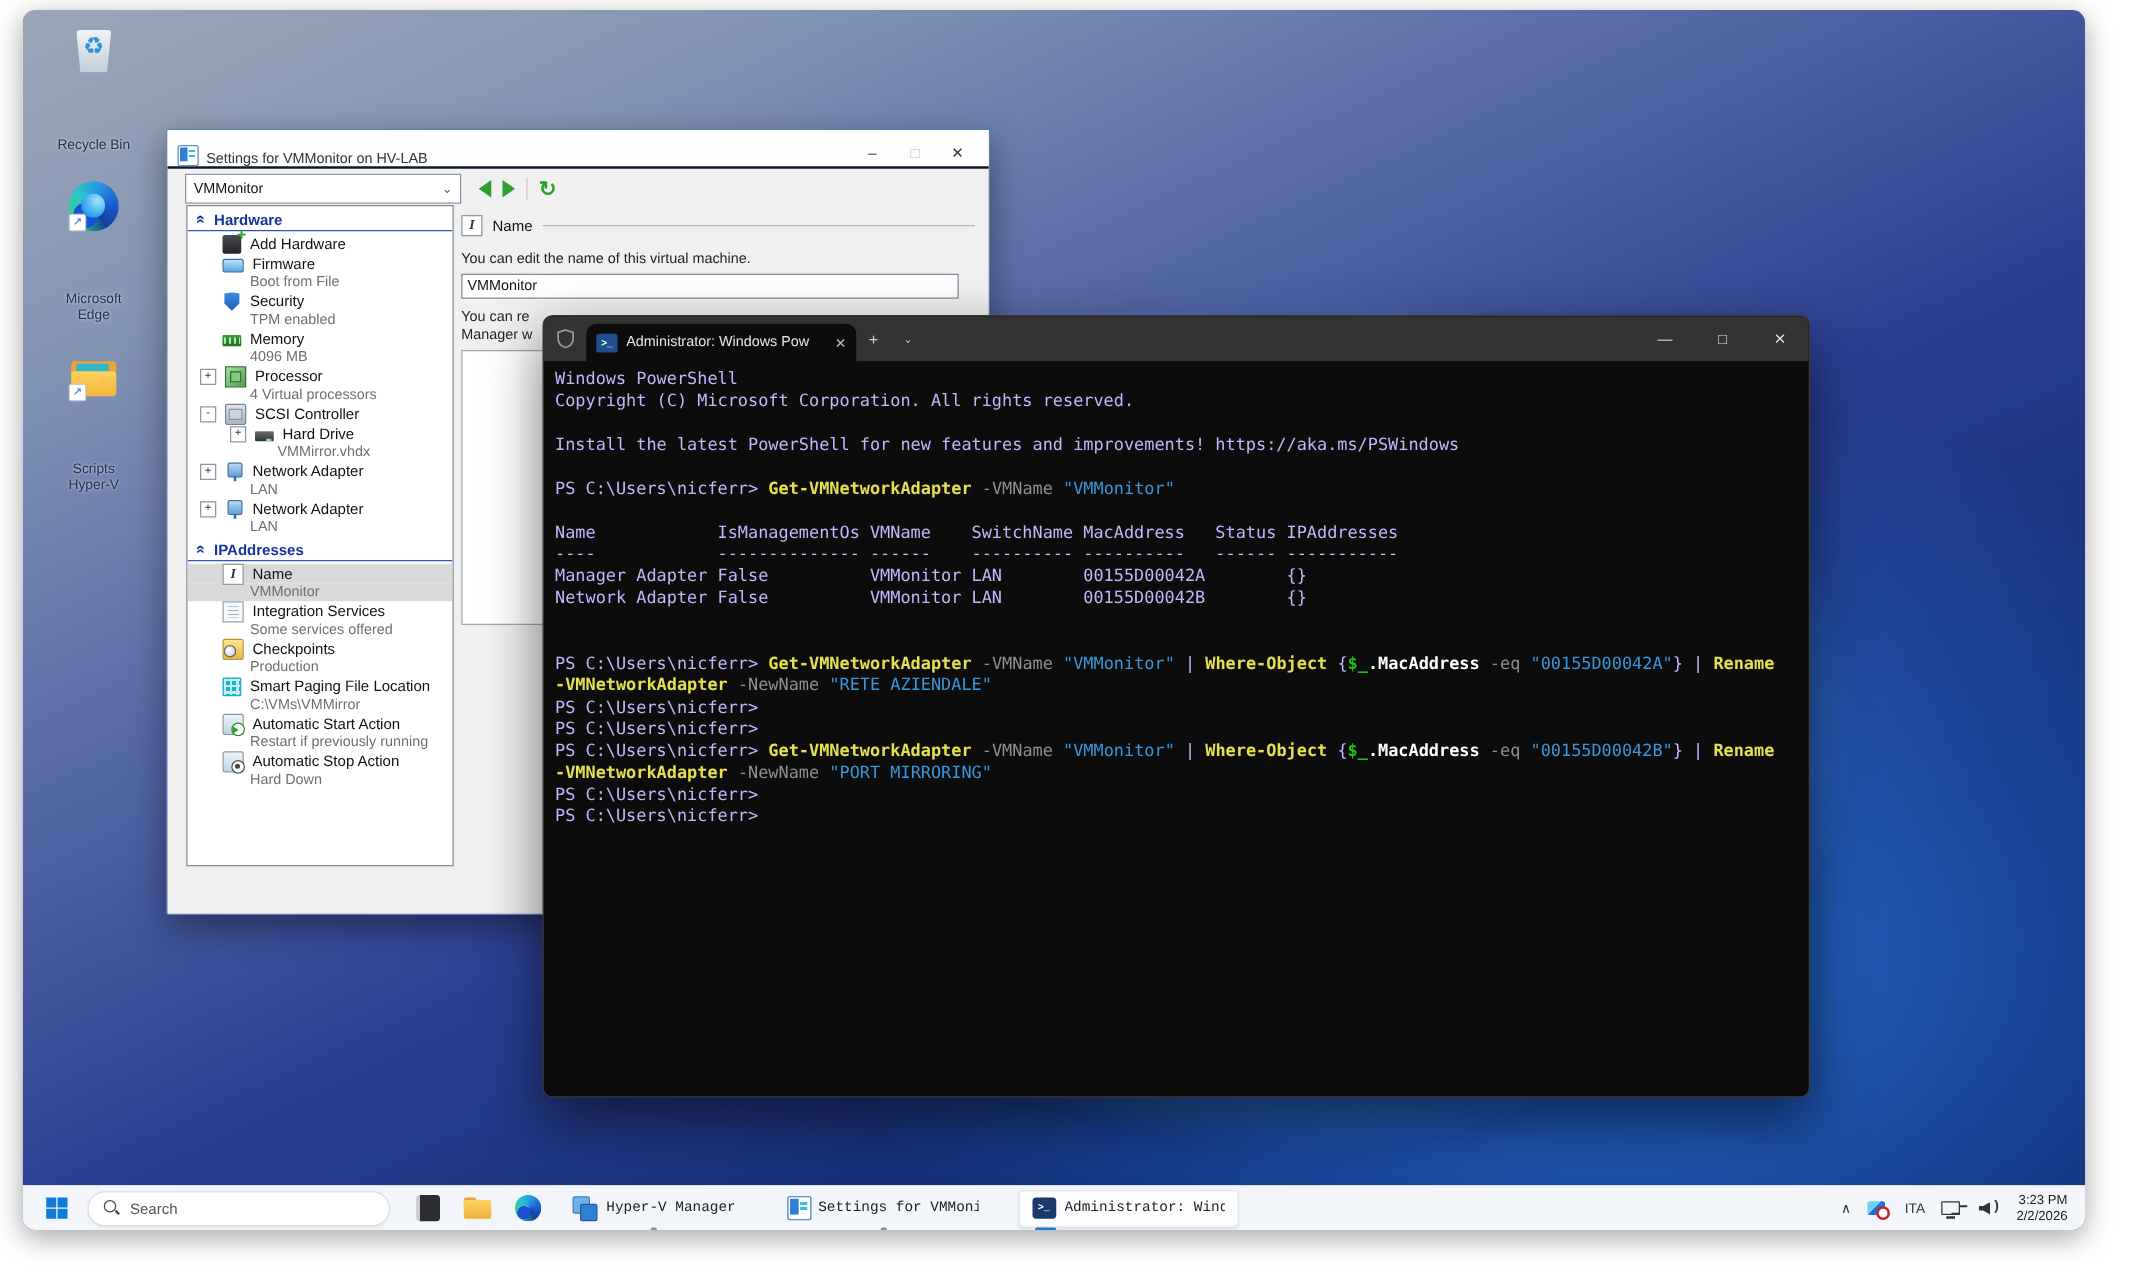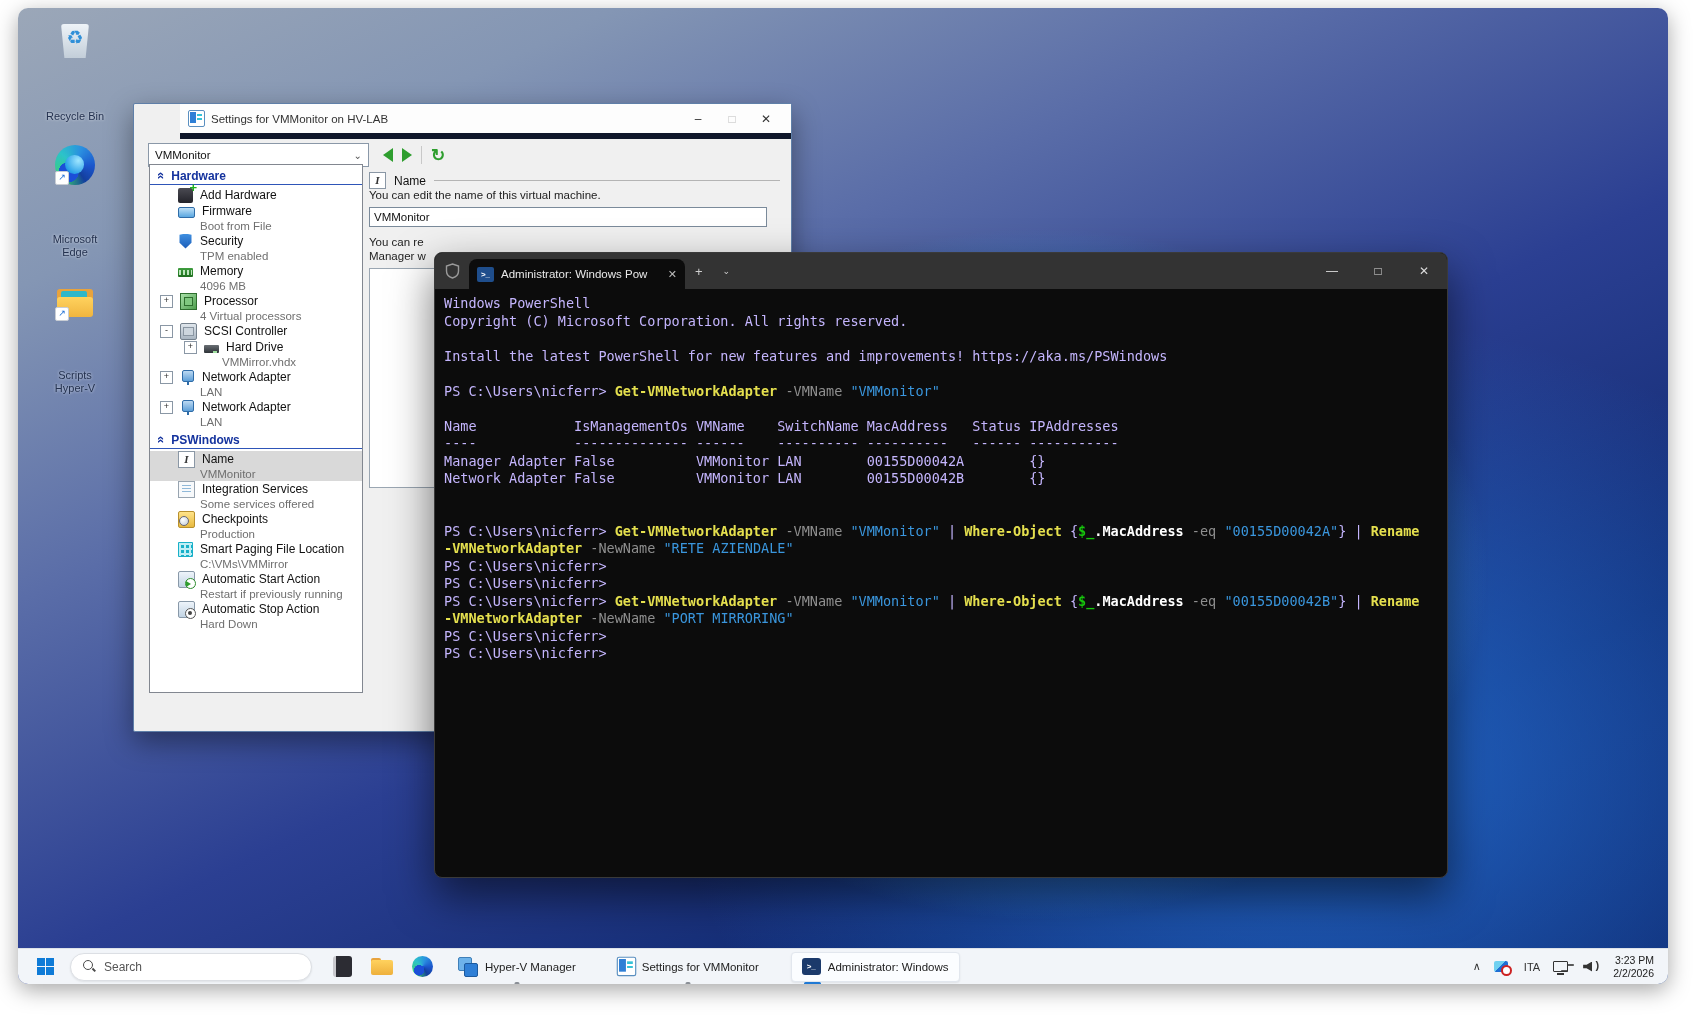--- a/index.html
+++ b/index.html
@@ -21,21 +21,21 @@
       radial-gradient(circle at 34% 68%,#1b4fd8 0 26%,transparent 27%),
       conic-gradient(from 220deg,#3bd06a,#2cc3c9 25%,#2a8fe0 45%,#1b55cc 65%,#133f9e 80%,#3bd06a 100%);}
   .art-edge::after{content:"";position:absolute;left:26%;top:26%;width:46%;height:46%;border-radius:50%;background:radial-gradient(circle at 70% 30%,#9fe6ff,#2aa0e8 70%,#1b55cc);}
   .art-folder .back{position:absolute;left:2px;top:8px;width:36px;height:26px;background:#e8a33d;border-radius:3px;}
   .art-folder .tab{position:absolute;left:2px;top:4px;width:15px;height:8px;background:#e8a33d;border-radius:3px 3px 0 0;}
   .art-folder .sheet{position:absolute;left:6px;top:10px;width:26px;height:16px;background:#2fb7c9;border-radius:2px;}
   .art-folder .front{position:absolute;left:2px;top:16px;width:36px;height:20px;background:linear-gradient(180deg,#ffd25e,#f0b53f);border-radius:3px;}
   .shortcut{position:absolute;left:0px;bottom:0px;width:12px;height:12px;background:#fff;border:1px solid #c8cdd4;border-radius:2px;color:#1f6fd4;font-size:9px;line-height:11px;text-align:center;}
   
   .swin{position:absolute;left:115px;top:95px;width:657px;height:627px;background:#f0f0f0;border:1px solid #5f7fa8;border-radius:2px;box-shadow:0 10px 28px rgba(0,0,0,.4);font-size:12px;color:#111;}
-  .swin .tbar{height:29px;background:#fdfdfd;border-bottom:6px solid #0f172a;display:flex;align-items:center;padding:0 8px;margin-left:46px;}
+  .swin .tbar{height:29px;background:#fdfdfd;border-bottom:2px solid #0f172a;display:flex;align-items:flex-end;padding:0 8px;}
   .swin .tbar .ttl{flex:1;font-size:11.5px;color:#333;margin-left:6px;}
   .winbtn{width:34px;height:22px;text-align:center;line-height:22px;color:#333;font-size:12px;}
   .winbtn.dis{color:#c0c0c0;}
   .ic-settings{width:15px;height:15px;position:relative;background:#fff;border:1px solid #5a8fc0;border-radius:2px;}
   .ic-settings::before{content:"";position:absolute;left:1px;top:1px;width:6px;height:11px;background:#2f7fd6;}
   .ic-settings::after{content:"";position:absolute;right:2px;top:3px;width:5px;height:8px;background:repeating-linear-gradient(180deg,#35c2d8 0 2px,transparent 2px 4px);}
   .toolrow{height:32px;display:flex;align-items:center;padding:0 14px;gap:14px;}
   .vmsel{width:207px;height:22px;background:#fff;border:1px solid #8a98a8;display:flex;align-items:center;padding:0 6px;font-size:11.5px;}
   .vmsel .tx{flex:1;}
   .vmsel .chev{color:#555;font-size:10px;}
@@ -84,21 +84,21 @@
   .ic-autostart{background:linear-gradient(180deg,#eef4fa,#c2d4e4);border:1px solid #8898a8;border-radius:2px;}
   .ic-autostart::before{content:"";position:absolute;right:-2px;bottom:-2px;width:9px;height:9px;border-radius:50%;background:#fff;border:1px solid #2e8e2e;}
   .ic-autostart::after{content:"";position:absolute;right:0px;bottom:0px;border:3px solid transparent;border-left:5px solid #2e9e2e;z-index:1;}
   .ic-autostop{background:linear-gradient(180deg,#eef4fa,#c2d4e4);border:1px solid #8898a8;border-radius:2px;}
   .ic-autostop::before{content:"";position:absolute;right:-2px;bottom:-2px;width:9px;height:9px;border-radius:50%;background:#fff;border:1px solid #555;}
   .ic-autostop::after{content:"";position:absolute;right:2px;bottom:2px;width:4px;height:4px;border-radius:50%;background:#444;z-index:1;}
   .pane{position:absolute;left:220px;top:0;width:414px;height:527px;}
   .phead{display:flex;align-items:center;gap:8px;padding-top:8px;}
   .phead .ptitle{font-size:12px;}
   .phead .rule{flex:1;height:1px;background:#b4b4b4;margin-right:3px;}
-  .pdesc{margin-top:0;font-size:11.5px;color:#222;}
+  .pdesc{margin-top:12px;font-size:11.5px;color:#222;}
   .pinput{margin-top:6px;width:388px;height:16px;background:#fff;border:1px solid #7a8a9a;font-size:11.5px;padding:1px 4px;line-height:16px;}
   .pclip{margin-top:8px;font-size:11.5px;color:#222;line-height:14px;white-space:pre-line;}
   .pnotes{margin-top:5px;width:388px;height:218px;background:#fff;border:1px solid #9aa6b2;}
   
   .term{position:absolute;left:416px;top:244px;width:1012px;height:624px;border-radius:8px;overflow:hidden;background:#0c0c0c;box-shadow:0 18px 44px rgba(0,0,0,.55);border:1px solid #3a3a3a;}
   .tabbar{height:36px;background:#333333;display:flex;align-items:stretch;}
   .tb-shield{width:34px;display:flex;align-items:center;justify-content:center;}
   .tab{margin-top:6px;width:200px;background:#0c0c0c;border-radius:8px 8px 0 0;display:flex;align-items:center;gap:7px;padding:0 8px;color:#e8e8e8;}
   .tab .psmini{width:17px;height:15px;flex:0 0 17px;background:#1f4e8c;border-radius:2px;color:#fff;font-size:8px;font-weight:bold;line-height:15px;text-align:center;letter-spacing:0;}
   .tab .tname{flex:1;font-size:11.5px;white-space:nowrap;overflow:hidden;}
@@ -127,21 +127,21 @@
   .searchtx{font-size:12px;color:#555;}
   .pinned{display:flex;align-items:center;gap:8px;margin-left:14px;}
   .pbtn{width:32px;height:28px;display:flex;align-items:center;justify-content:center;border-radius:4px;}
   .pi-dark{width:19px;height:21px;background:linear-gradient(90deg,#c9c9ce 0 3px,#2c2c33 3px);border-radius:3px;}
   .pi-folder{position:relative;width:22px;height:18px;}
   .pi-folder::before{content:"";position:absolute;left:0;top:0;width:10px;height:6px;background:#e8a33d;border-radius:2px 2px 0 0;}
   .pi-folder::after{content:"";position:absolute;left:0;top:2px;width:22px;height:15px;background:linear-gradient(180deg,#ffd25e,#eeb03c);border-radius:2px;}
   .pi-edge{width:21px;height:21px;border-radius:50%;background:
       radial-gradient(circle at 34% 68%,#1b4fd8 0 26%,transparent 27%),
       conic-gradient(from 220deg,#3bd06a,#2cc3c9 25%,#2a8fe0 45%,#1b55cc 65%,#133f9e 80%,#3bd06a 100%);}
-  .apps{display:flex;align-items:center;gap:22px;margin-left:10px;}
+  .apps{display:flex;align-items:center;gap:22px;margin-left:10px;font-family:Liberation Mono, monospace;}
   .appbtn{position:relative;height:28px;display:flex;align-items:center;gap:7px;padding:0 10px;border-radius:4px;}
   .appbtn .albl{font-size:11.5px;color:#222;white-space:nowrap;overflow:hidden;max-width:128px;}
   .appbtn.active{background:#fbfdff;border:1px solid #e2e7ee;box-shadow:0 1px 2px rgba(0,0,0,.08);}
   .rundot{position:absolute;left:50%;bottom:-4px;transform:translateX(-50%);width:5px;height:3px;border-radius:2px;background:#8a8f96;}
   .activebar{position:absolute;left:12px;bottom:-4px;width:17px;height:3px;border-radius:2px;background:#1f79d4;}
   .ai-hyperv{position:relative;width:20px;height:19px;flex:0 0 20px;}
   .ai-hyperv::before{content:"";position:absolute;left:0;top:0;width:12px;height:12px;background:#6db2ea;border:1px solid #3f7fb8;border-radius:2px;}
   .ai-hyperv::after{content:"";position:absolute;left:6px;top:6px;width:12px;height:12px;background:#2f7fd6;border:1px solid #1d5a9e;border-radius:2px;}
   .ai-settings{transform:scale(1.15);}
   .ai-ps{width:19px;height:17px;flex:0 0 19px;background:#1b3a6b;border-radius:3px;color:#fff;font-size:8px;font-weight:bold;line-height:17px;text-align:center;}
@@ -267,21 +267,21 @@
             </div>
             <div class="tsub">LAN</div>
             <div class="trow">
               <span class="exp">+</span>
               <span class="ic ic-network"></span>
               <span>Network Adapter</span>
             </div>
             <div class="tsub">LAN</div>
             <div class="thdr">
               <span class="chev2">«</span>
-              <span>PSWindows</span>
+              <span>IPAddresses</span>
             </div>
             <div class="trow sel">
               <span class="expspace"></span>
               <span class="ic ic-name"></span>
               <span>Name</span>
             </div>
             <div class="tsub sel">VMMonitor</div>
             <div class="trow">
               <span class="expspace"></span>
               <span class="ic ic-integration"></span>

